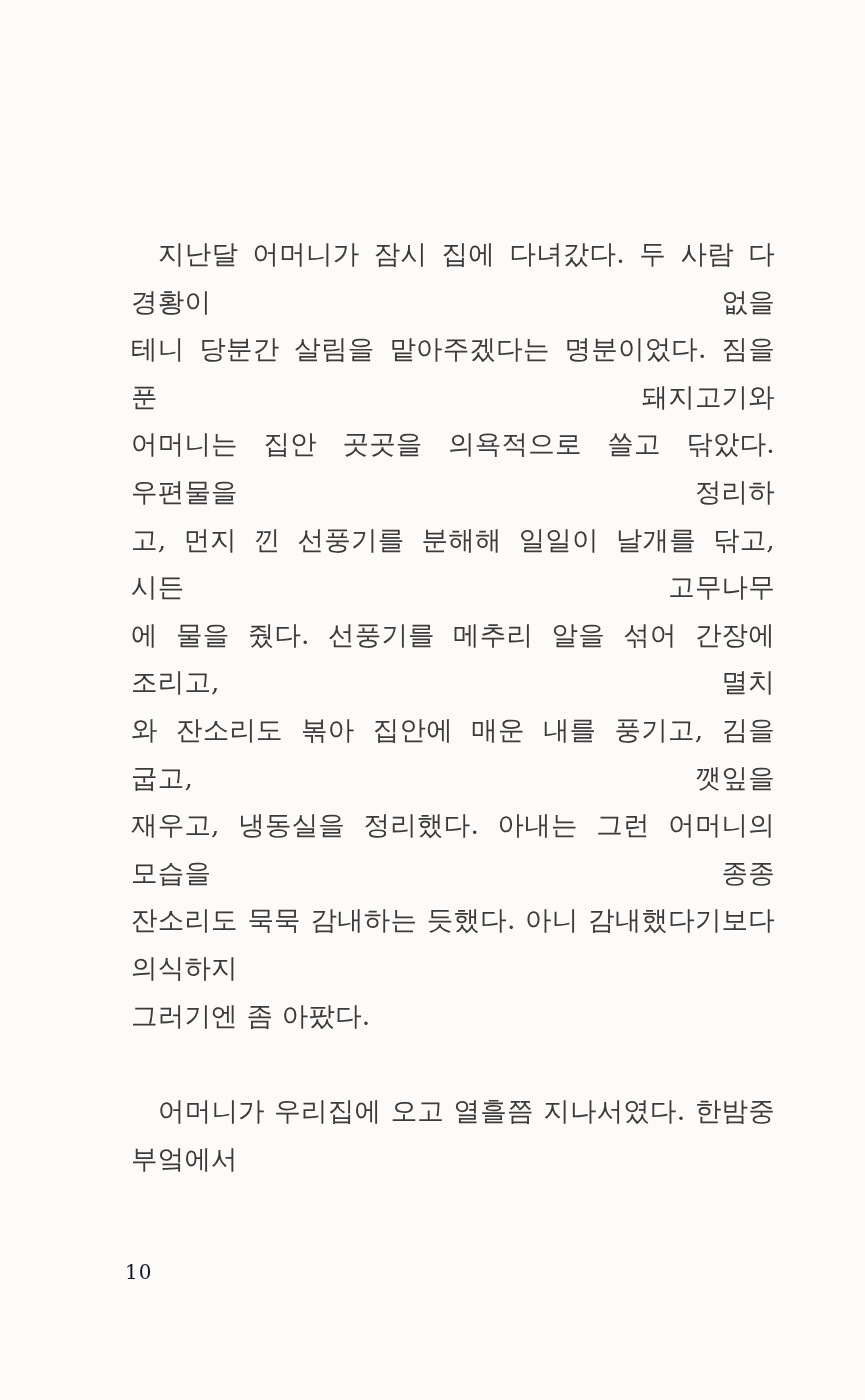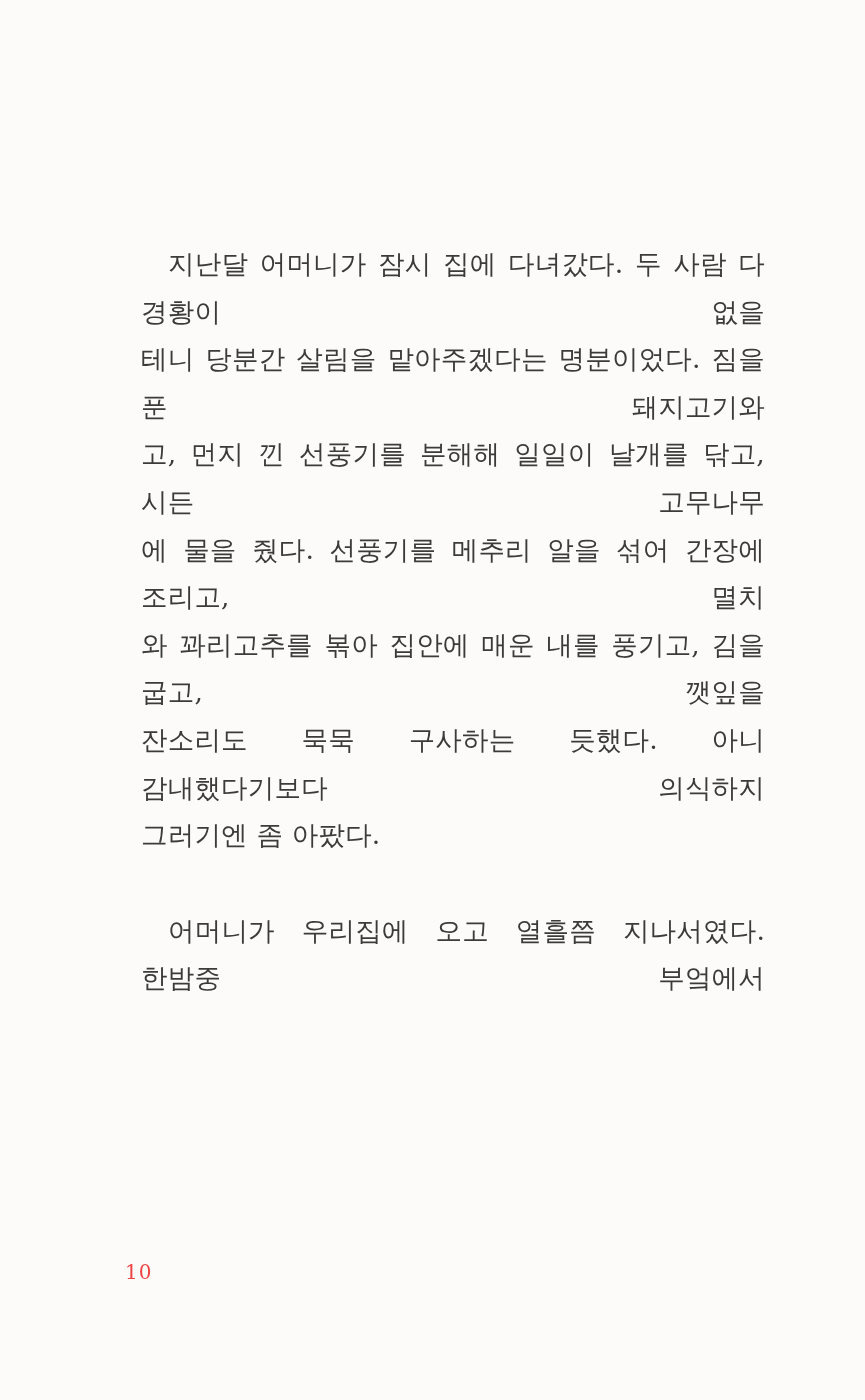--- a/index.html
+++ b/index.html
@@ -19,21 +19,21 @@
     position: absolute;
     inset: 0;
   }
   .text-block {
     position: absolute;
     left: 125px;
     top: 224px;
     width: 656px;
   }
   .paragraph {
-    margin: 16px;
+    margin: 6px;
   }
   .paragraph + .paragraph {
     margin-top: 48px;
   }
   .line {
     font-size: 26.5px;
     line-height: 47.6px;
     letter-spacing: 0.2px;
     text-align: justify;
     text-align-last: justify;
@@ -45,38 +45,40 @@
   .line.short {
     text-align: right;
     text-align-last: left;
   }
   .page-number {
     position: absolute;
     left: 125px;
     top: 1258px;
     font-size: 20px;
     line-height: 28px;
-    color: #ef4444;
+    color: #0f172a;
     letter-spacing: 1px;
   }
 </style>
 </head>
 <body>
 
 <div class="page">
 
   <div class="text-block">
 
     <div class="paragraph">
       <div class="line first">지난달 어머니가 잠시 집에 다녀갔다. 두 사람 다 경황이 없을</div>
       <div class="line">테니 당분간 살림을 맡아주겠다는 명분이었다. 짐을 푼 돼지고기와</div>
+      <div class="line">어머니는 집안 곳곳을 의욕적으로 쓸고 닦았다. 우편물을 정리하</div>
       <div class="line">고, 먼지 낀 선풍기를 분해해 일일이 날개를 닦고, 시든 고무나무</div>
       <div class="line">에 물을 줬다. 선풍기를 메추리 알을 섞어 간장에 조리고, 멸치</div>
-      <div class="line">와 꽈리고추를 볶아 집안에 매운 내를 풍기고, 김을 굽고, 깻잎을</div>
-      <div class="line">잔소리도 묵묵 구사하는 듯했다. 아니 감내했다기보다 의식하지</div>
+      <div class="line">와 잔소리도 볶아 집안에 매운 내를 풍기고, 김을 굽고, 깻잎을</div>
+      <div class="line">재우고, 냉동실을 정리했다. 아내는 그런 어머니의 모습을 종종</div>
+      <div class="line">잔소리도 묵묵 감내하는 듯했다. 아니 감내했다기보다 의식하지</div>
       <div class="line short">그러기엔 좀 아팠다.</div>
     </div>
 
     <div class="paragraph">
       <div class="line first">어머니가 우리집에 오고 열흘쯤 지나서였다. 한밤중 부엌에서</div>
 
     </div>
 
   </div>
 

